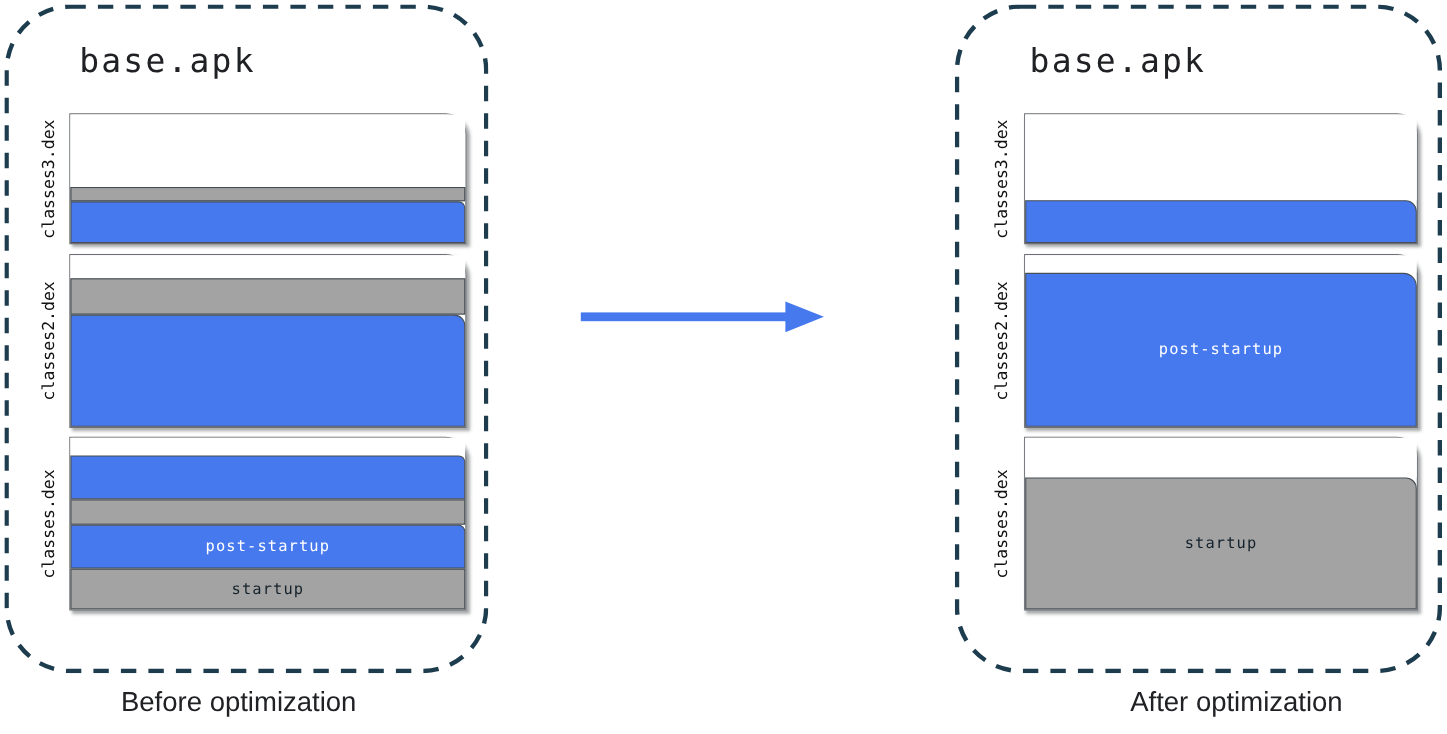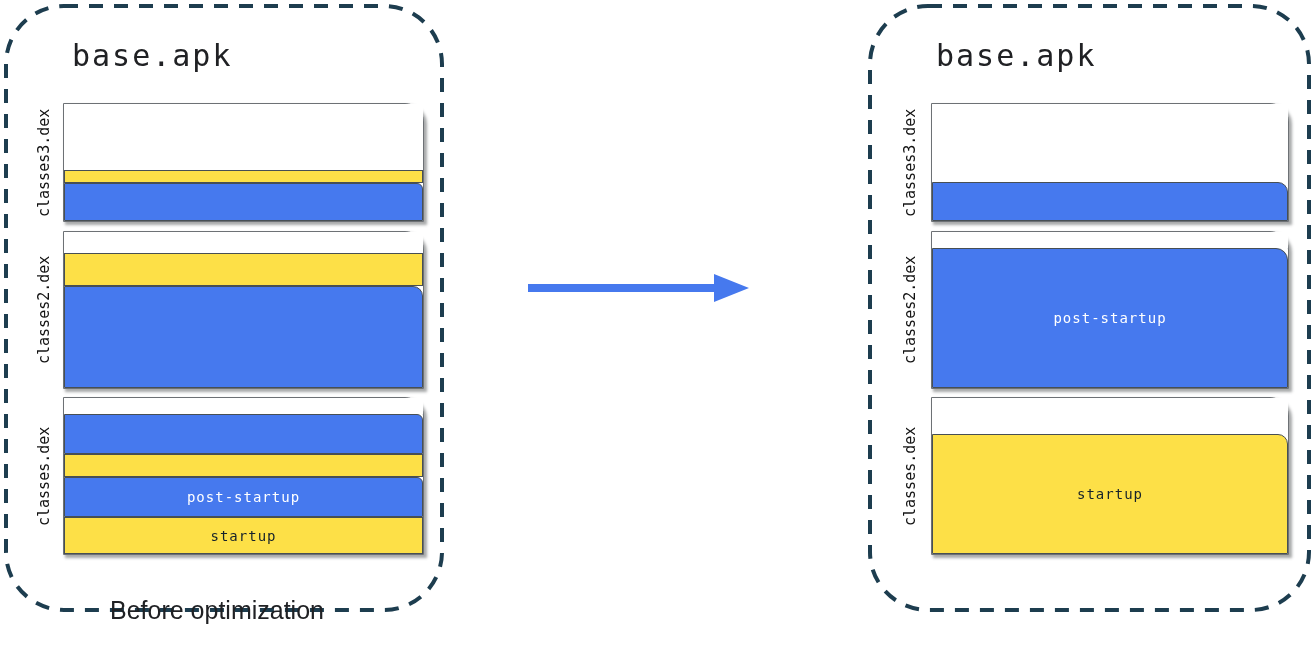--- a/index.html
+++ b/index.html
@@ -25,41 +25,41 @@
   .page.row1{top:99px;height:119px;}
   .page.row2{top:227px;height:158px;}
   .page.row3{top:393px;height:158px;}
 
   .seg{box-sizing:border-box;width:100%;flex:0 0 auto;border:1px solid #474f54;
        display:flex;align-items:center;justify-content:center;
        font-family:"DejaVu Sans Mono","Liberation Mono",monospace;
        font-size:14px;letter-spacing:1px;}
   .seg.white{background:#ffffff;border:none;flex:1 1 auto;}
   .seg.blue{background:#4679ee;color:#ffffff;}
-  .seg.green{background:#fde047;color:#15222b;}
+  .seg.green{background:#a3a3a3;color:#15222b;}
   .tr6{border-top-right-radius:6px;}
   .tr10{border-top-right-radius:10px;}
   .tr12{border-top-right-radius:12px;}
 
   
   .file-label{position:absolute;width:32px;display:flex;align-items:center;justify-content:center;
               writing-mode:vertical-rl;transform:rotate(180deg);
               font-family:"DejaVu Sans Mono","Liberation Mono",monospace;
               font-size:15px;color:#111111;}
   .before .file-label{left:24px;}
   .after  .file-label{left:26px;}
   .file-label.row1{top:99px;height:119px;}
   .file-label.row2{top:227px;height:158px;}
   .file-label.row3{top:393px;height:158px;}
 
   
   .arrow{position:absolute;left:520px;top:264px;}
 
   
-  .caption{position:absolute;top:596px;font-size:25px;color:#202124;text-align:center;}
+  .caption{position:absolute;top:624px;font-size:25px;color:#202124;text-align:center;}
   .caption.before-cap{left:0px;width:434px;}
   .caption.after-cap{left:1004px;width:240px;}
 </style>
 </head>
 <body>
 
 <div class="canvas">
 
   <div class="panel before">
     <svg class="dashed" width="440" height="608">
@@ -117,14 +117,15 @@
     </div>
 
     <div class="file-label row3">classes.dex</div>
     <div class="page row3">
       <div class="seg white"></div>
       <div class="seg green tr10" style="height:120px">startup</div>
     </div>
   </div>
 
   <div class="caption before-cap">Before optimization</div>
+  <div class="caption after-cap">After optimization</div>
 
 </div>
 
 </body></html>

